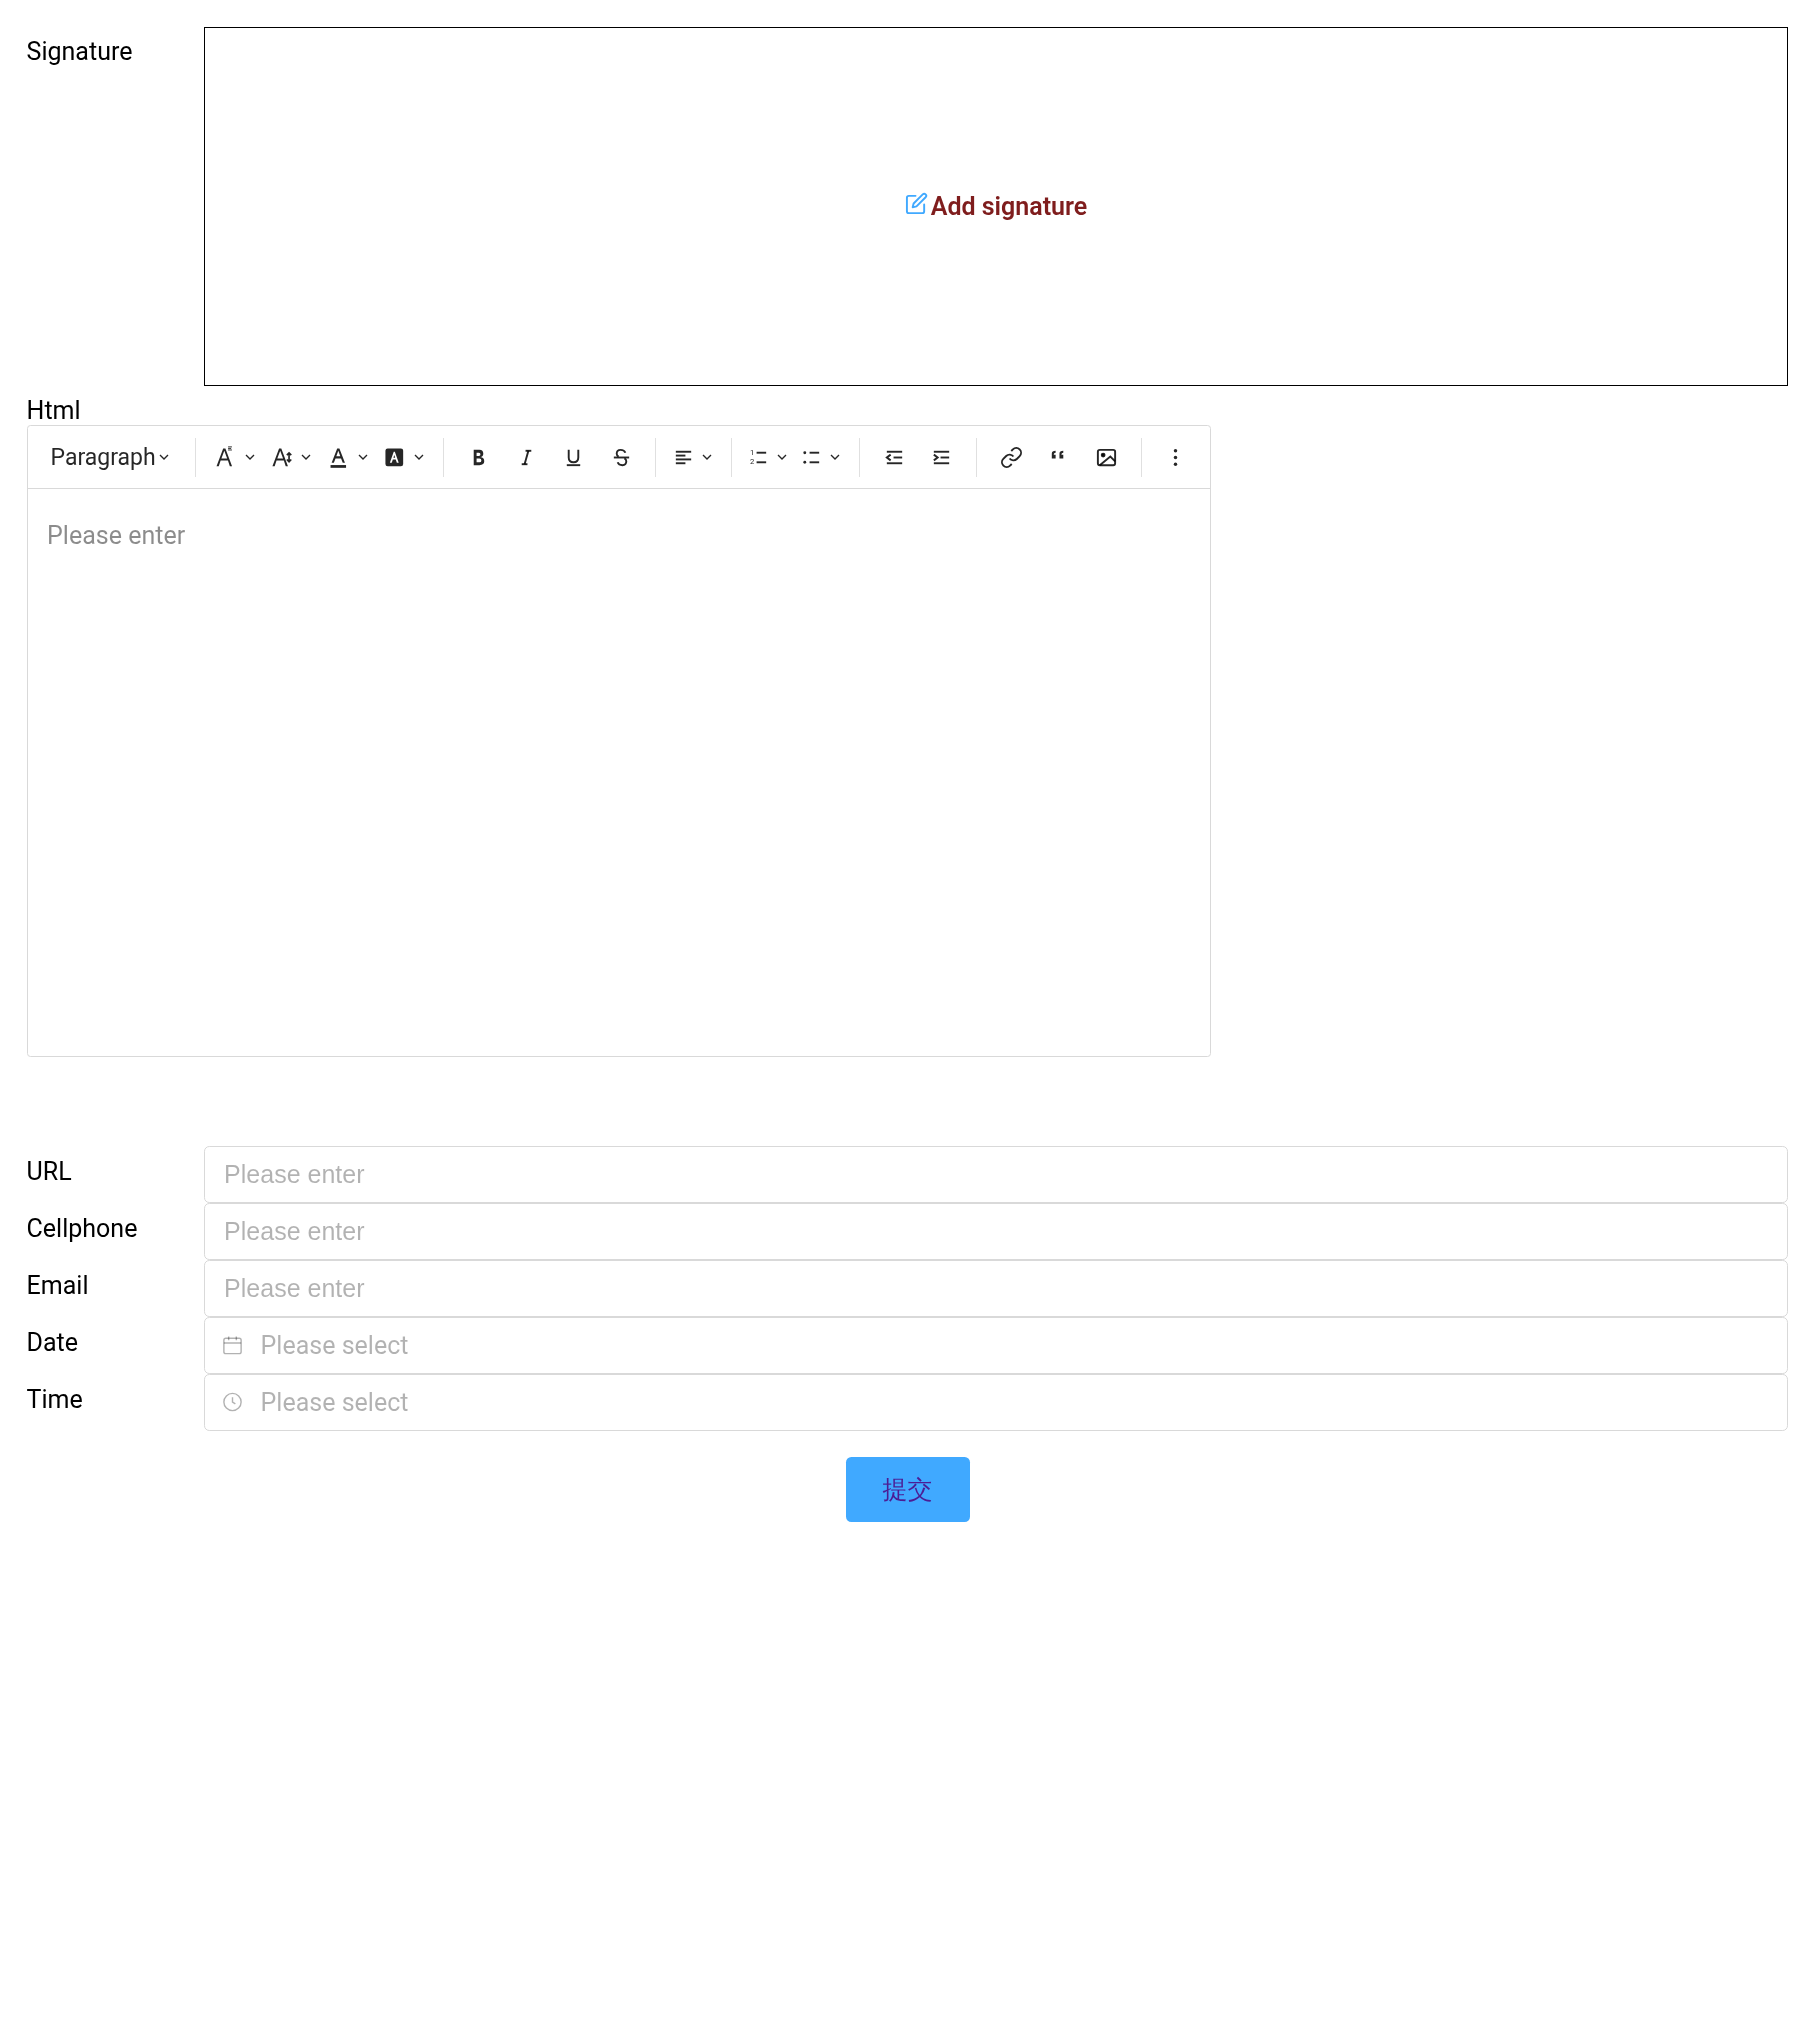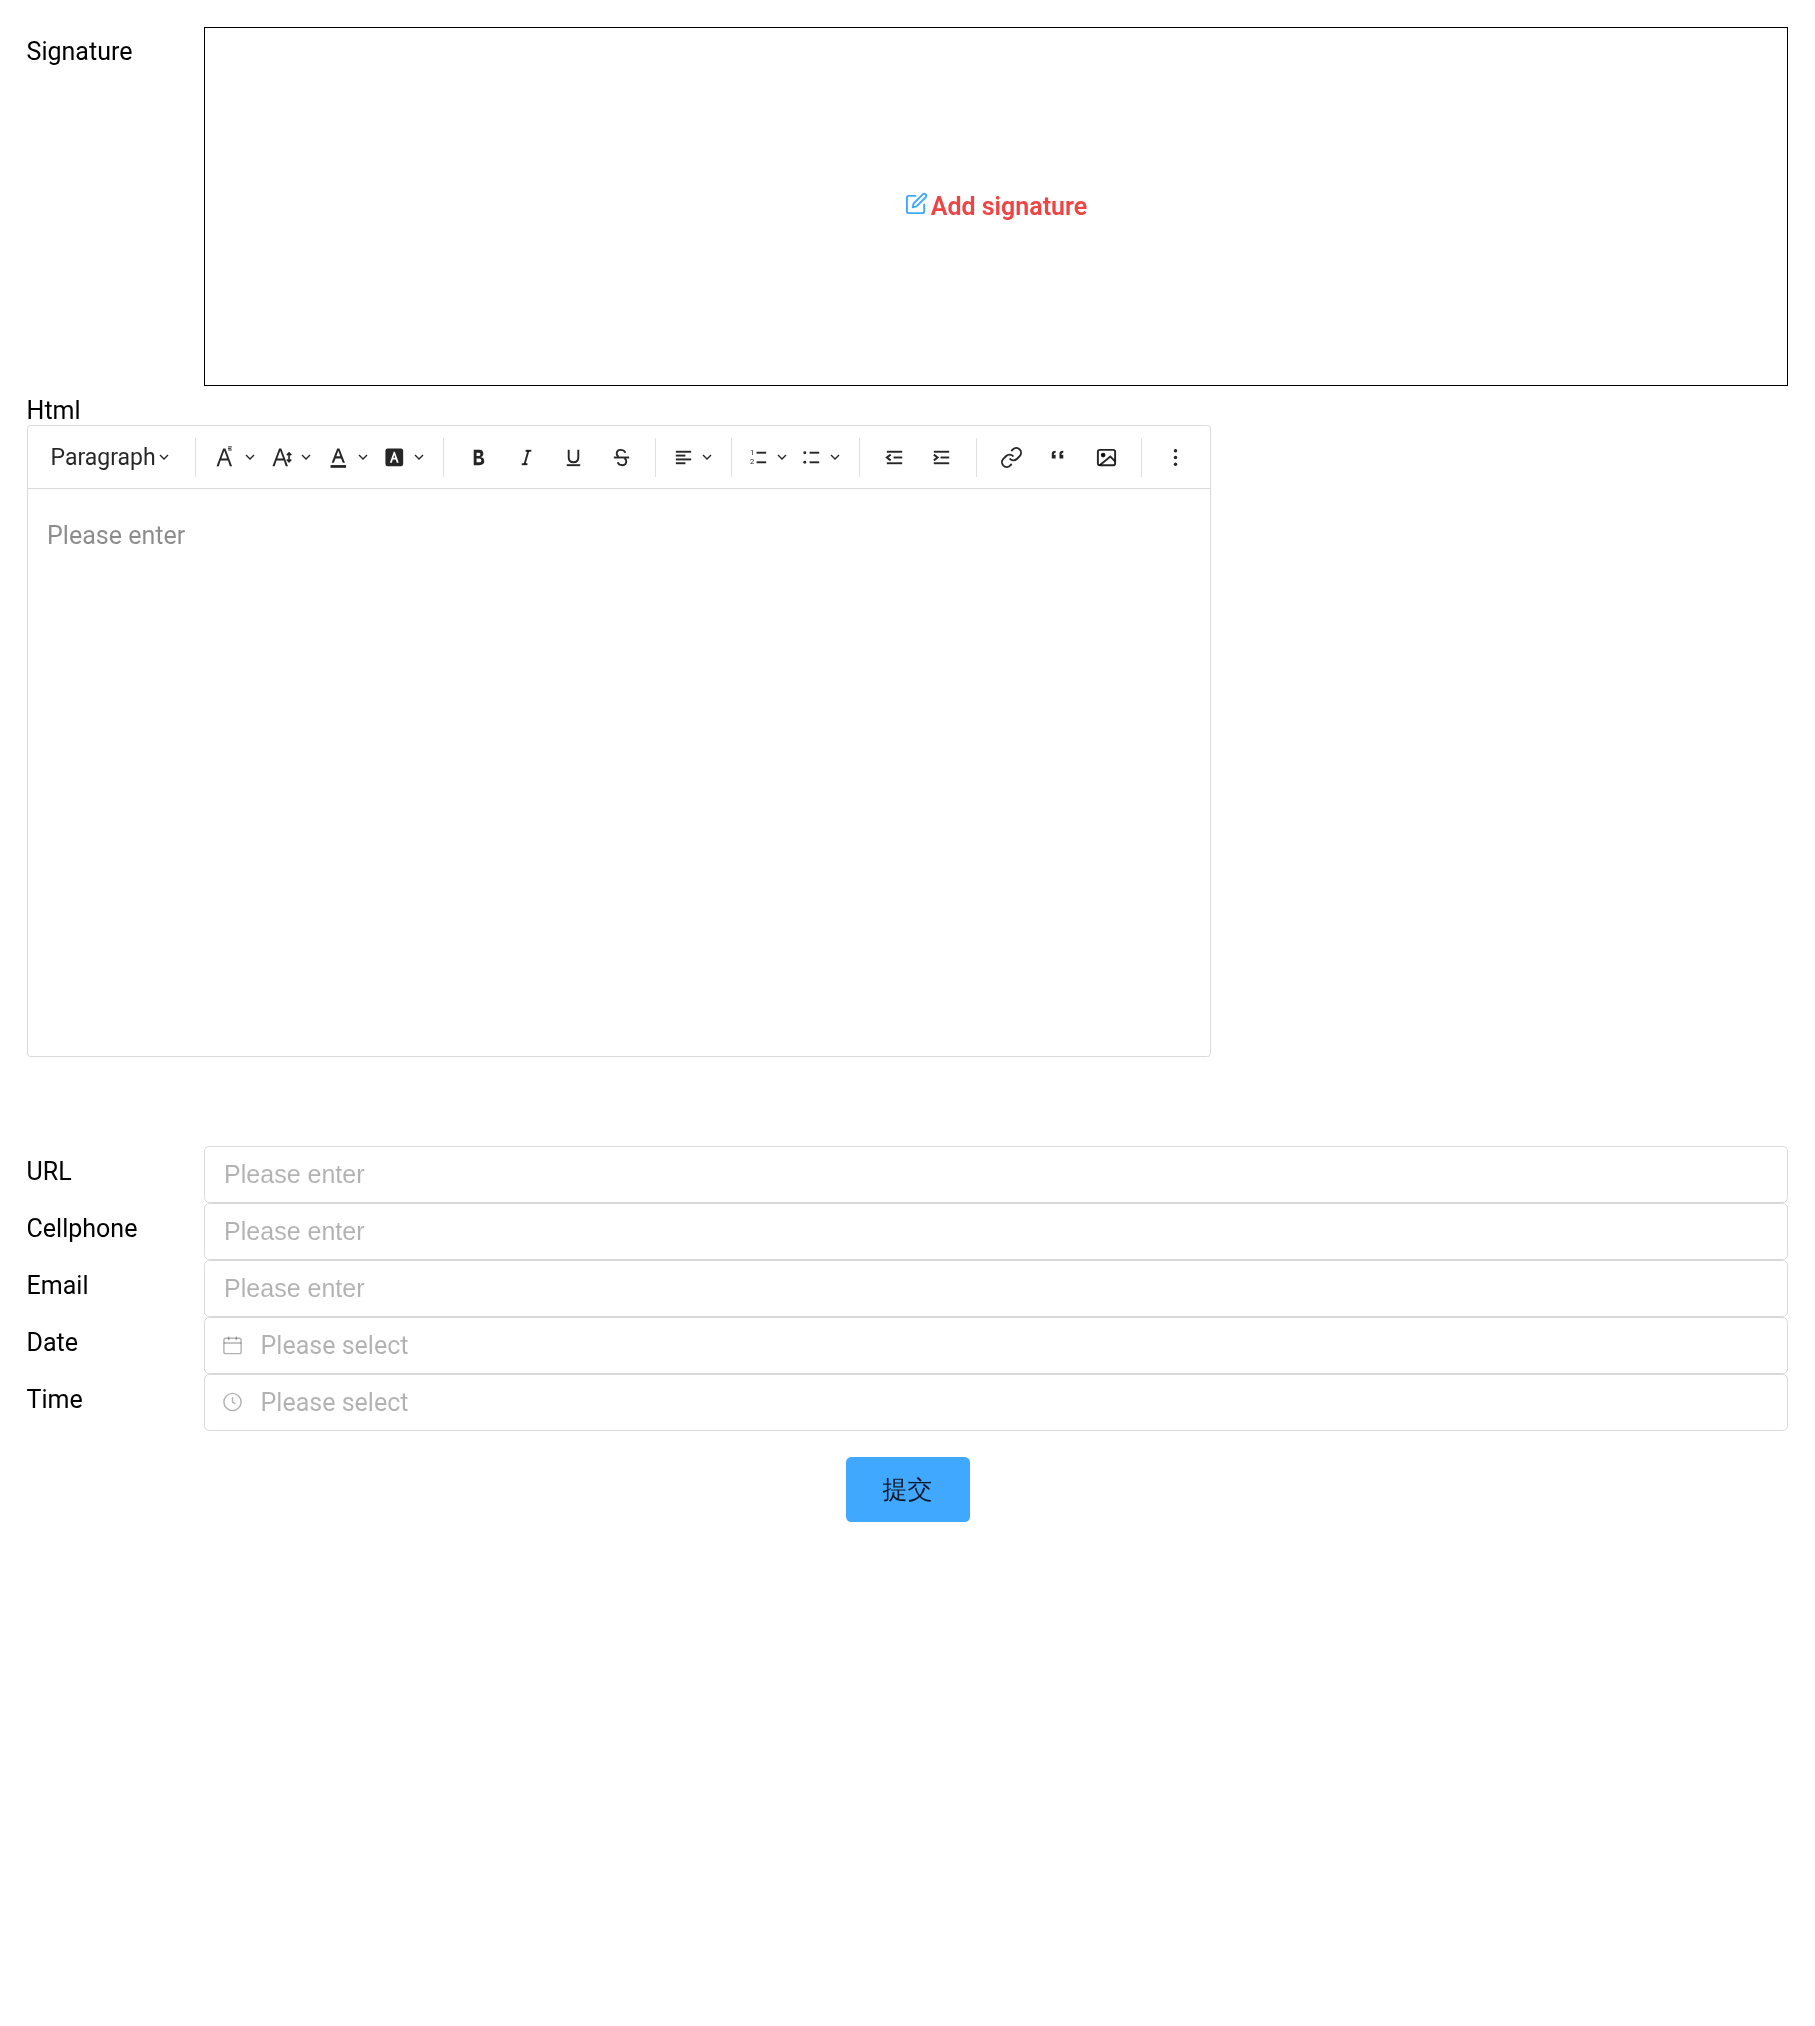--- a/index.html
+++ b/index.html
@@ -31,21 +31,21 @@
 
     .signature-box {
       border: 1.8px solid #000;
       height: 359px;
       display: flex;
       align-items: center;
       justify-content: center;
     }
 
     .add-signature-link {
-      color: #ef4444;
+      color: #7f1d1d;
       font-weight: 600;
       display: flex;
       align-items: flex-end;
       gap: 3px;
       cursor: pointer;
       font-size: 25px;
     }
 
     .html-editor {
       border: 0.9px solid #d9d9d9;
@@ -136,21 +136,21 @@
       font-size: 25px;
     }
 
     .submit-row {
       display: flex;
       justify-content: center;
       margin-top: 17.7px;
     }
     .submit-btn {
       background: #40a9ff;
-      color: #0f172a;
+      color: #4c1d95;
       border: none;
       border-radius: 5.3px;
       padding: 16px 37px;
       font-size: 25px;
       cursor: pointer;
     }
 
     .chevron-svg { width: 16px; height: 16px; }
   </style>
 </head>

